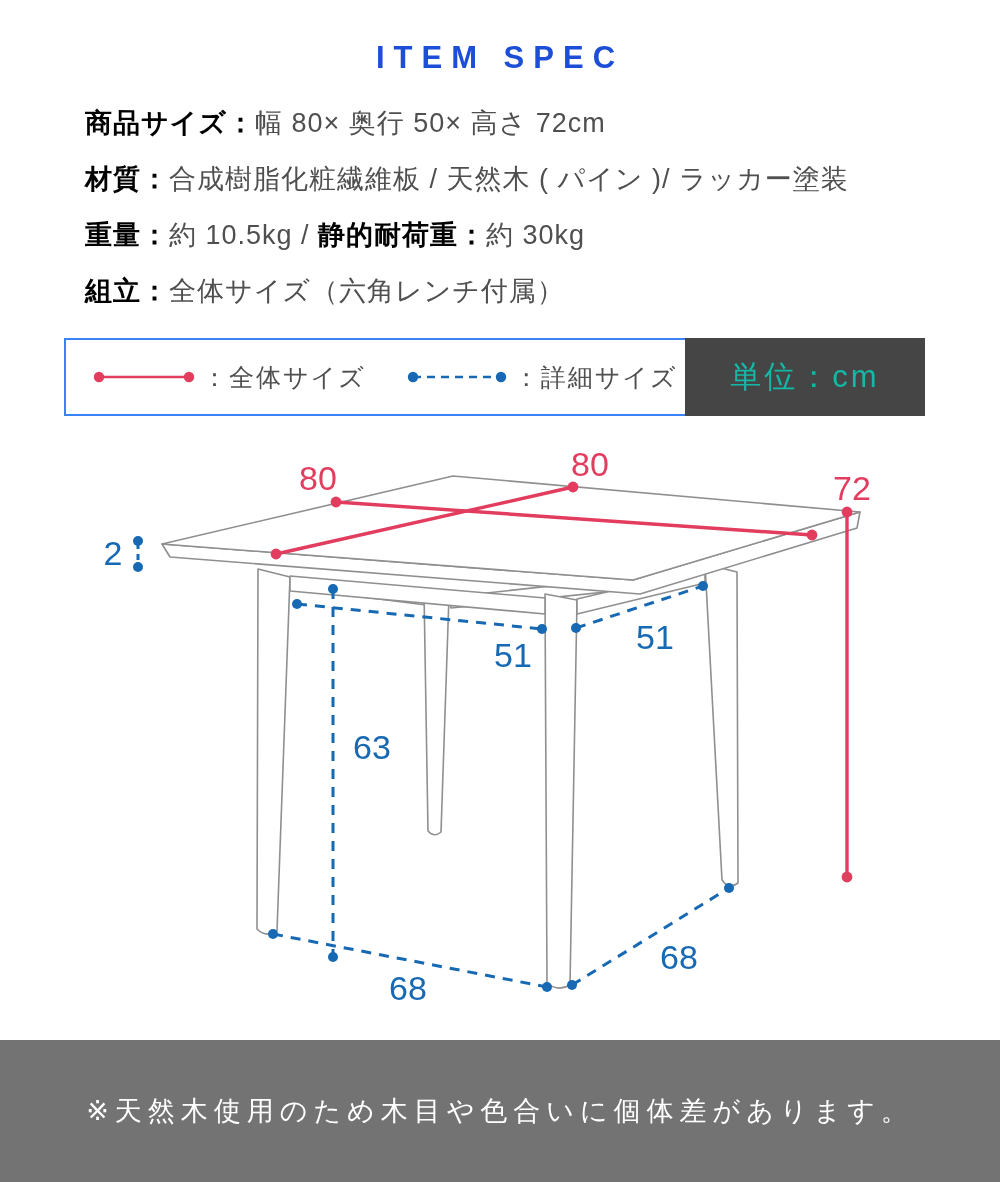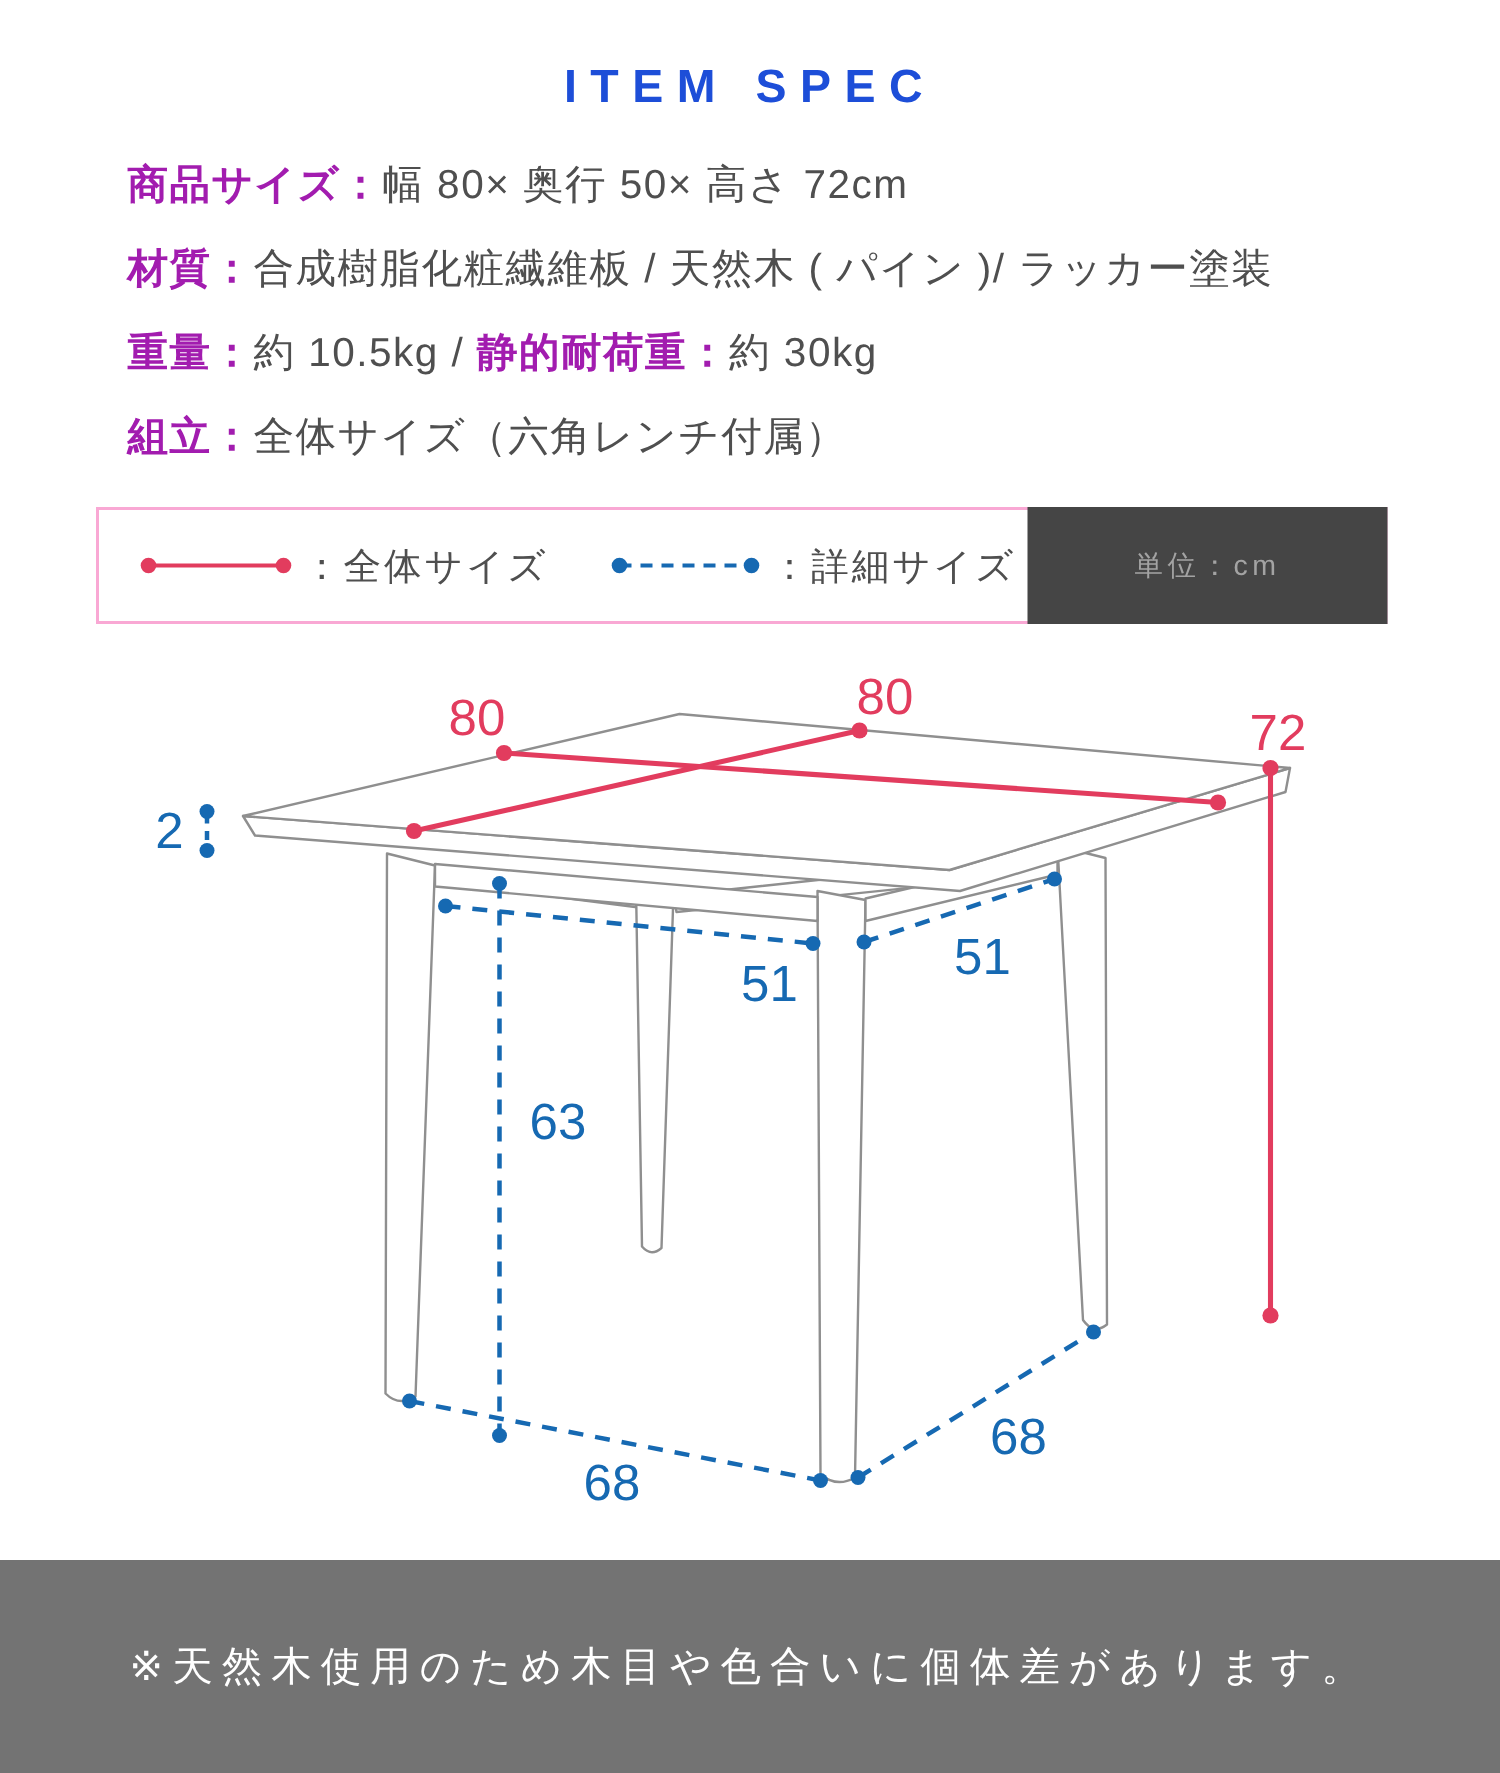--- a/index.html
+++ b/index.html
@@ -20,40 +20,40 @@
     font-size:31px;font-weight:bold;color:#1d4ed8;
     letter-spacing:9px;
   }
 
   
   .specs{position:absolute;top:110px;left:85px;width:860px;}
   .spec-row{
     font-size:27px;line-height:1;letter-spacing:1px;
     margin-bottom:29px;white-space:nowrap;color:#4f4f4f;
   }
-  .spec-row b{font-weight:bold;color:#a21caf;}
+  .spec-row b{font-weight:bold;color:#000000;}
 
   
   .legend{
     position:absolute;left:64px;top:338px;width:861px;height:78px;
-    border:2px solid #f9a8d4;background:#fff;box-sizing:border-box;
+    border:2px solid #3b82f6;background:#fff;box-sizing:border-box;
   }
   .legend-inner{
     position:absolute;left:0;top:0;bottom:0;right:240px;
     display:flex;align-items:center;padding-left:24px;
   }
   .legend-item{display:flex;align-items:center;}
   .legend-item + .legend-item{margin-left:38px;}
   .legend-label{font-size:25px;letter-spacing:2px;color:#4f4f4f;white-space:nowrap;}
   .legend-sample{margin-right:4px;display:block;}
   .unit-box{
     position:absolute;right:-2px;top:-2px;bottom:-2px;width:240px;
-    background:#454545;color:#a3a3a3;
+    background:#454545;color:#14b8a6;
     display:flex;align-items:center;justify-content:center;
-    font-size:19px;letter-spacing:3px;
+    font-size:31px;letter-spacing:3px;
   }
 
   
   .diagram{position:absolute;left:0;top:428px;}
   .dim-num{font-family:"Liberation Sans","DejaVu Sans",sans-serif;font-size:34px;}
 
   
   .banner{
     position:absolute;left:0;top:1040px;width:100%;height:142px;
     display:flex;align-items:center;justify-content:center;

